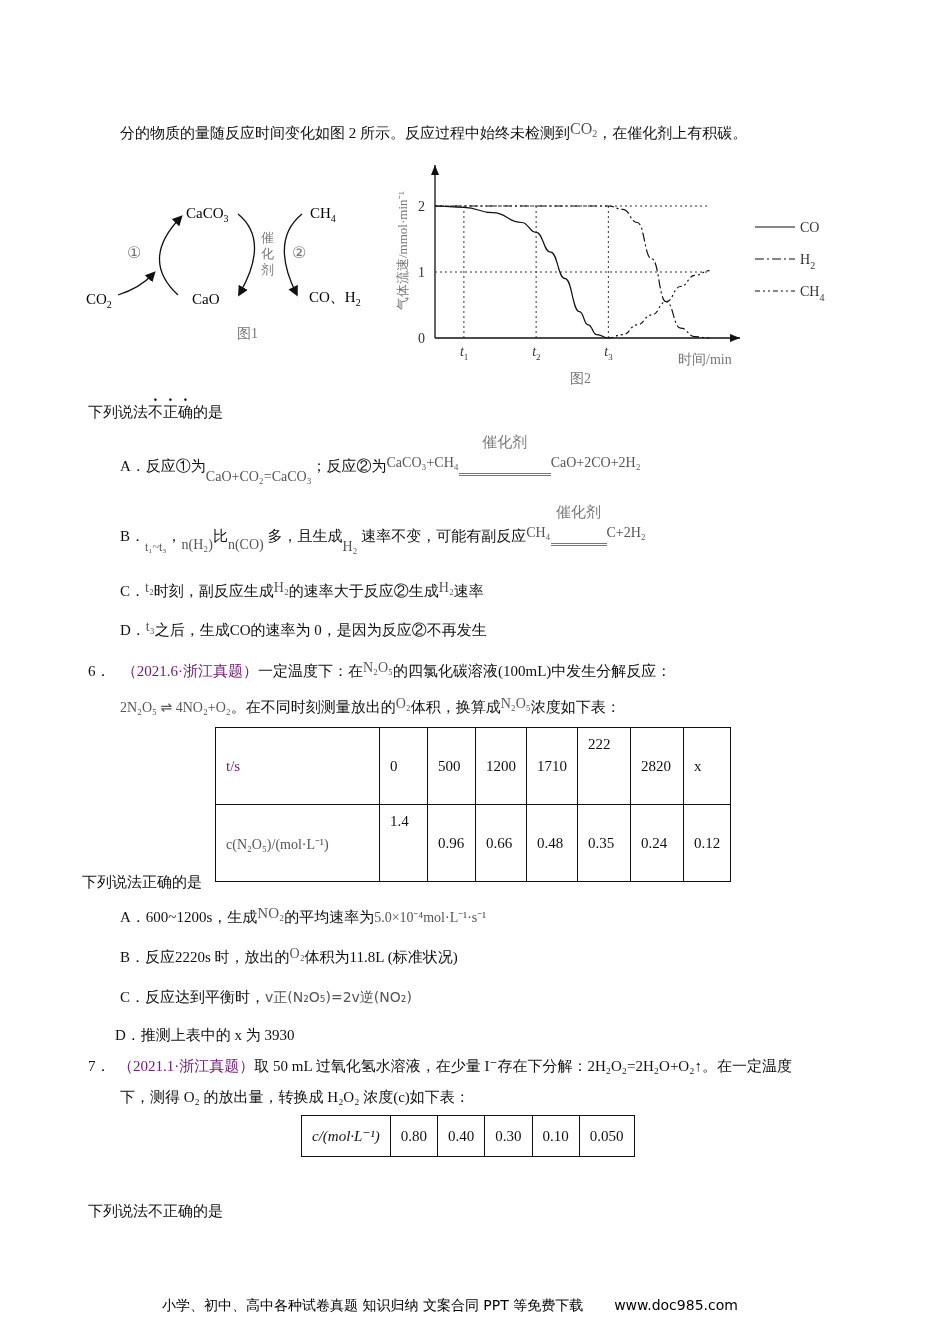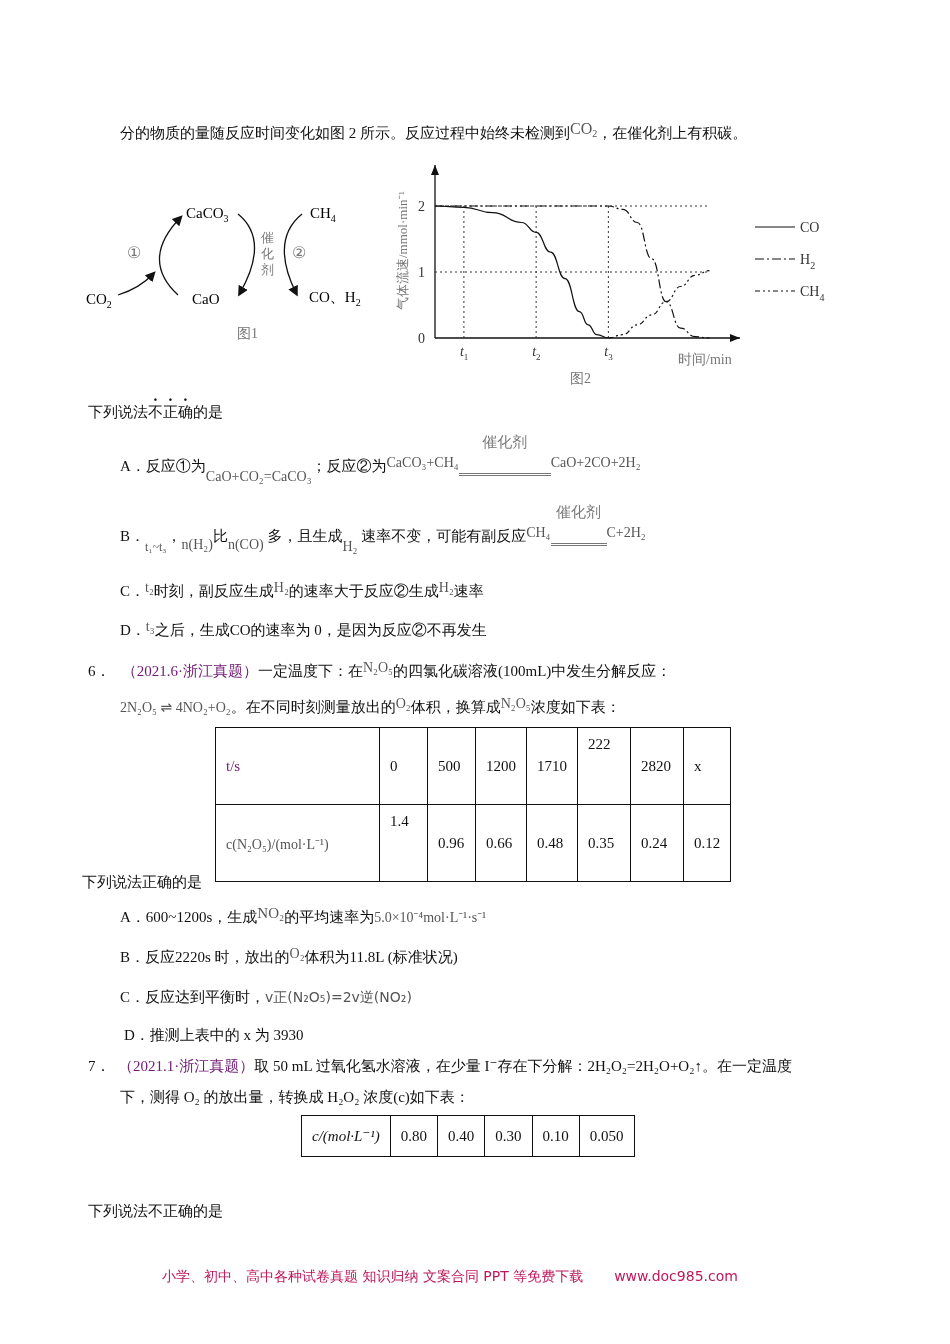--- a/index.html
+++ b/index.html
@@ -9,21 +9,21 @@
   .blue { color: #701a75; }
   .formula { font-family: "Liberation Serif", serif; color: #555; font-size: 14px; }
   sub { font-size: 10px; vertical-align: -3px; }
   .emph { position: relative; }
   .emph::before { content: "·"; position: absolute; top: -13px; left: 50%; transform: translateX(-50%); font-size: 16px; font-weight: bold; }
   table.t1 { position: absolute; left: 215px; top: 727px; border-collapse: collapse; font-size: 15px; }
   table.t1 td { border: 1.5px solid #111; height: 68px; padding: 0 10px; vertical-align: middle; }
   table.t1 td.top { vertical-align: top; padding-top: 8px; }
   table.t2 { position: absolute; left: 301px; top: 1115px; border-collapse: collapse; font-size: 15px; }
   table.t2 td { border: 1.5px solid #111; height: 40px; padding: 0 10px; }
-  .footer { font-family: "DejaVu Sans", sans-serif; font-size: 14px; color: #be185d; }
+  .footer { font-family: "DejaVu Sans", sans-serif; font-size: 14px; color: #000000; margin-top: 29px; }
   svg text { font-family: "Liberation Serif", serif; }
 </style>
 </head>
 <body>
 
 <div class="abs" style="left:120px; top:120px;">
   <span>分的物质的量随反应时间变化如图 2 所示。反应过程中始终未检测到</span><span class="formula" style="font-size:16px;vertical-align:4px;"><span>CO</span><sub>2</sub></span><span>，在催化剂上有积碳。</span>
 </div>
 
 <svg class="abs" style="left:80px; top:190px;" width="300" height="160" viewBox="0 0 300 160">
@@ -135,21 +135,21 @@
 <div class="abs" style="left:82px; top:873px;">下列说法正确的是</div>
 <div class="abs" style="left:120px; top:905px;">
   <span>A．</span><span>600~1200s，生成</span><span class="formula" style="vertical-align:4px; font-size:15px;">NO₂</span><span>的平均速率为</span><span class="formula">5.0×10⁻⁴mol·L⁻¹·s⁻¹</span>
 </div>
 <div class="abs" style="left:120px; top:946px;">
   <span>B．</span><span>反应2220s 时，放出的</span><span class="formula" style="vertical-align:4px;">O₂</span><span>体积为11.8L (标准状况)</span>
 </div>
 <div class="abs" style="left:120px; top:988px;">
   <span>C．</span><span>反应达到平衡时，</span><span class="formula" style="font-family:'DejaVu Sans',sans-serif; font-size:14px;">v正(N₂O₅)=2v逆(NO₂)</span>
 </div>
-<div class="abs" style="left:124px; top:1026px;">
+<div class="abs" style="left:115px; top:1026px;">
   <span>D．</span><span>推测上表中的 x 为 3930</span>
 </div>
 
 <div class="abs" style="left:88px; top:1057px;">
   <span>7．</span>&nbsp;&nbsp;<span class="blue">（2021.1·浙江真题）</span><span>取 50 mL 过氧化氢水溶液，在少量 I⁻存在下分解：2H₂O₂=2H₂O+O₂↑。在一定温度</span>
 </div>
 <div class="abs" style="left:120px; top:1088px;">下，测得 O₂ 的放出量，转换成 H₂O₂ 浓度(c)如下表：</div>
 
 <table class="t2">
   <tbody>

